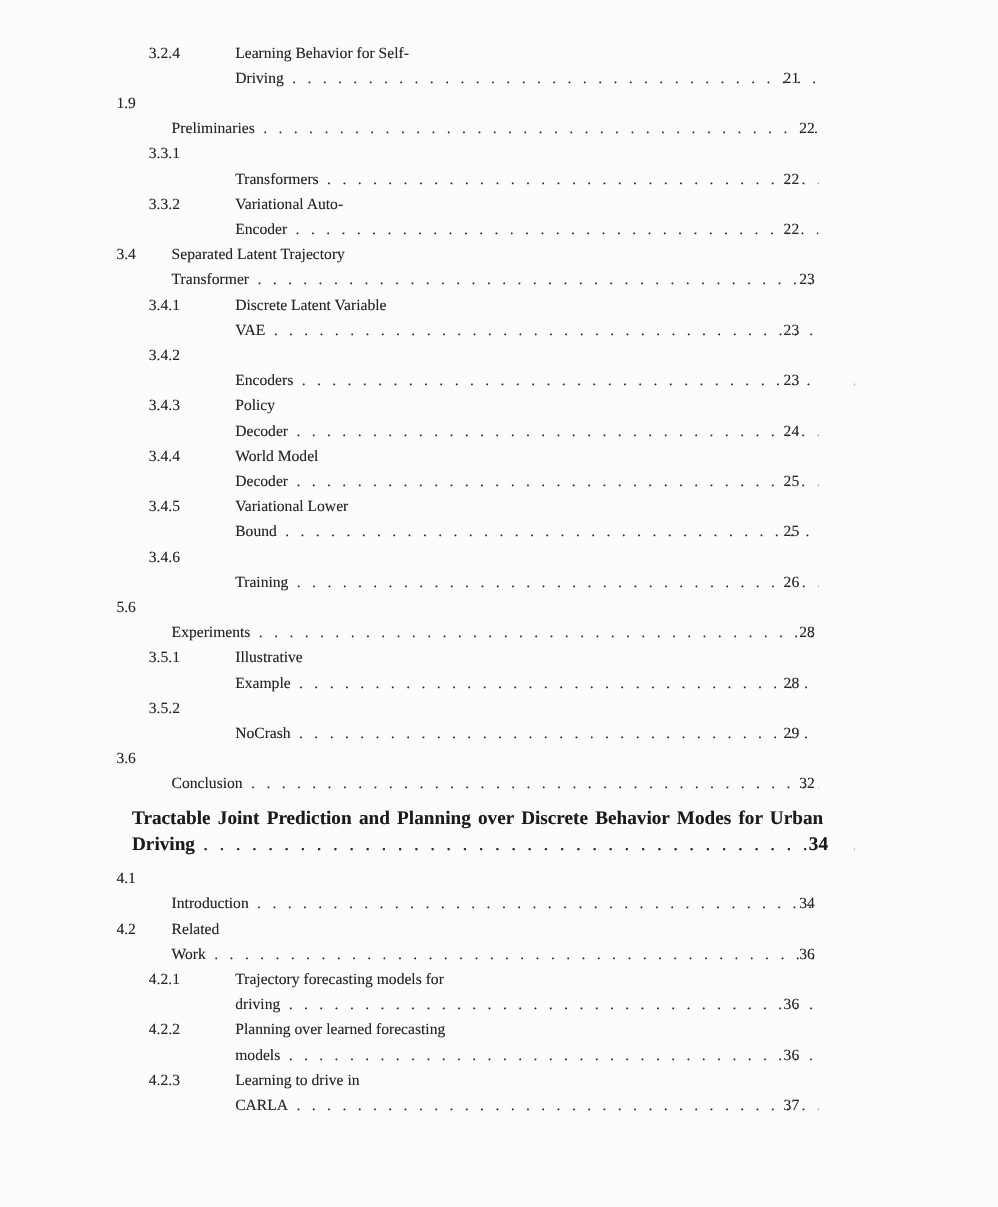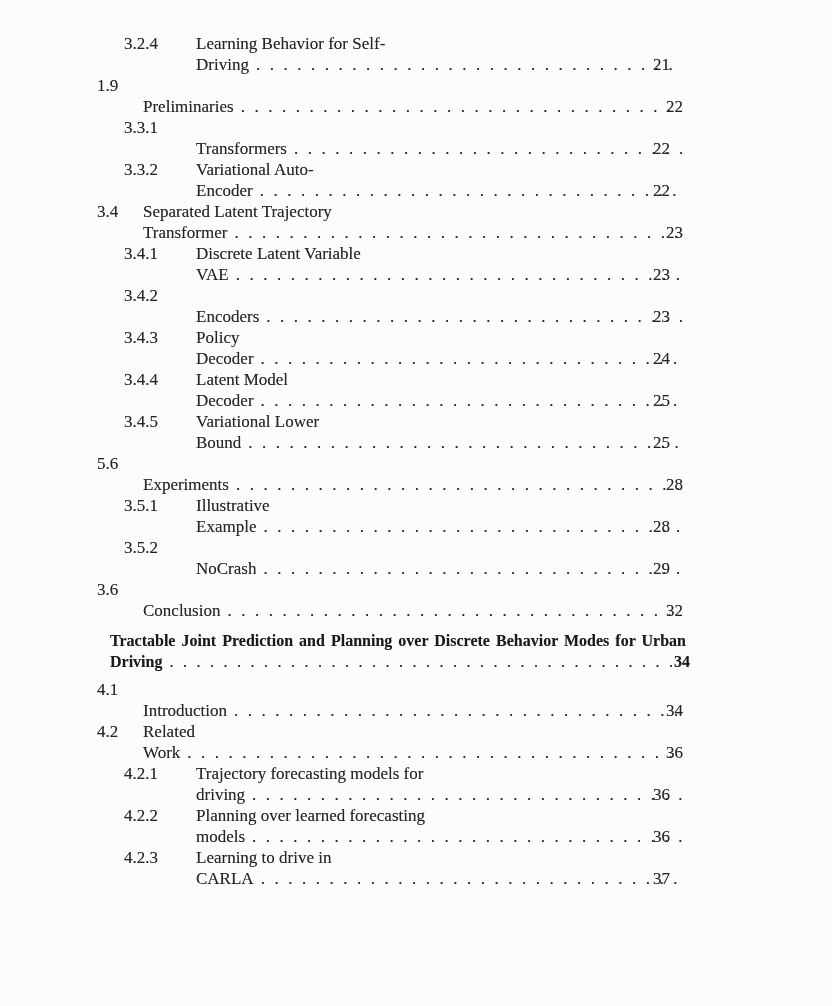--- a/index.html
+++ b/index.html
@@ -17,21 +17,21 @@
     text-shadow:0 0 .5px rgba(45,45,45,.45);
   }
   .sheet{
     width:832px;height:1006px;box-sizing:border-box;
     padding-top:33px;overflow:hidden;
   }
   .toc{margin-left:95px;width:617px;}
   .entry{
     position:relative;overflow:hidden;box-sizing:border-box;
     width:100%;padding-right:26px;
-    font-size:17px;line-height:21px;
+    font-size:13px;line-height:21px;
     white-space:normal;
   }
   .entry.level1{
     font-weight:bold;font-size:16px;color:var(--ink-bold);
     text-align:justify;
     padding-left:15px;text-indent:-15px;
     margin:9px 0 7px 0;
   }
   .entry.level2{padding-left:48px;text-indent:-23px;}
   .entry.level3{padding-left:101px;text-indent:-36px;}
@@ -59,22 +59,23 @@
 <div class="sheet">
   <main class="toc">
       <div class="entry level3"><span class="num">3.2.4</span><span class="title">Learning Behavior for Self-Driving</span><span class="leader"></span><span class="page-num">21</span></div>
       <div class="entry level2"><span class="num">1.9</span><span class="title">Preliminaries</span><span class="leader"></span><span class="page-num">22</span></div>
       <div class="entry level3"><span class="num">3.3.1</span><span class="title">Transformers</span><span class="leader"></span><span class="page-num">22</span></div>
       <div class="entry level3"><span class="num">3.3.2</span><span class="title">Variational Auto-Encoder</span><span class="leader"></span><span class="page-num">22</span></div>
       <div class="entry level2"><span class="num">3.4</span><span class="title">Separated Latent Trajectory Transformer</span><span class="leader"></span><span class="page-num">23</span></div>
       <div class="entry level3"><span class="num">3.4.1</span><span class="title">Discrete Latent Variable VAE</span><span class="leader"></span><span class="page-num">23</span></div>
       <div class="entry level3"><span class="num">3.4.2</span><span class="title">Encoders</span><span class="leader"></span><span class="page-num">23</span></div>
       <div class="entry level3"><span class="num">3.4.3</span><span class="title">Policy Decoder</span><span class="leader"></span><span class="page-num">24</span></div>
-      <div class="entry level3"><span class="num">3.4.4</span><span class="title">Latent Model Decoder</span><span class="leader"></span><span class="page-num">25</span></div>
+      <div class="entry level3"><span class="num">3.4.4</span><span class="title">World Model Decoder</span><span class="leader"></span><span class="page-num">25</span></div>
       <div class="entry level3"><span class="num">3.4.5</span><span class="title">Variational Lower Bound</span><span class="leader"></span><span class="page-num">25</span></div>
+      <div class="entry level3"><span class="num">3.4.6</span><span class="title">Training</span><span class="leader"></span><span class="page-num">26</span></div>
       <div class="entry level2"><span class="num">5.6</span><span class="title">Experiments</span><span class="leader"></span><span class="page-num">28</span></div>
       <div class="entry level3"><span class="num">3.5.1</span><span class="title">Illustrative Example</span><span class="leader"></span><span class="page-num">28</span></div>
       <div class="entry level3"><span class="num">3.5.2</span><span class="title">NoCrash</span><span class="leader"></span><span class="page-num">29</span></div>
       <div class="entry level2"><span class="num">3.6</span><span class="title">Conclusion</span><span class="leader"></span><span class="page-num">32</span></div>
       <div class="entry level1"><span class="num">4</span><span class="title">Tractable Joint Prediction and Planning over Discrete Behavior Modes for Urban Driving</span><span class="leader"></span><span class="page-num">34</span></div>
       <div class="entry level2"><span class="num">4.1</span><span class="title">Introduction</span><span class="leader"></span><span class="page-num">34</span></div>
       <div class="entry level2"><span class="num">4.2</span><span class="title">Related Work</span><span class="leader"></span><span class="page-num">36</span></div>
       <div class="entry level3"><span class="num">4.2.1</span><span class="title">Trajectory forecasting models for driving</span><span class="leader"></span><span class="page-num">36</span></div>
       <div class="entry level3"><span class="num">4.2.2</span><span class="title">Planning over learned forecasting models</span><span class="leader"></span><span class="page-num">36</span></div>
       <div class="entry level3"><span class="num">4.2.3</span><span class="title">Learning to drive in CARLA</span><span class="leader"></span><span class="page-num">37</span></div>

